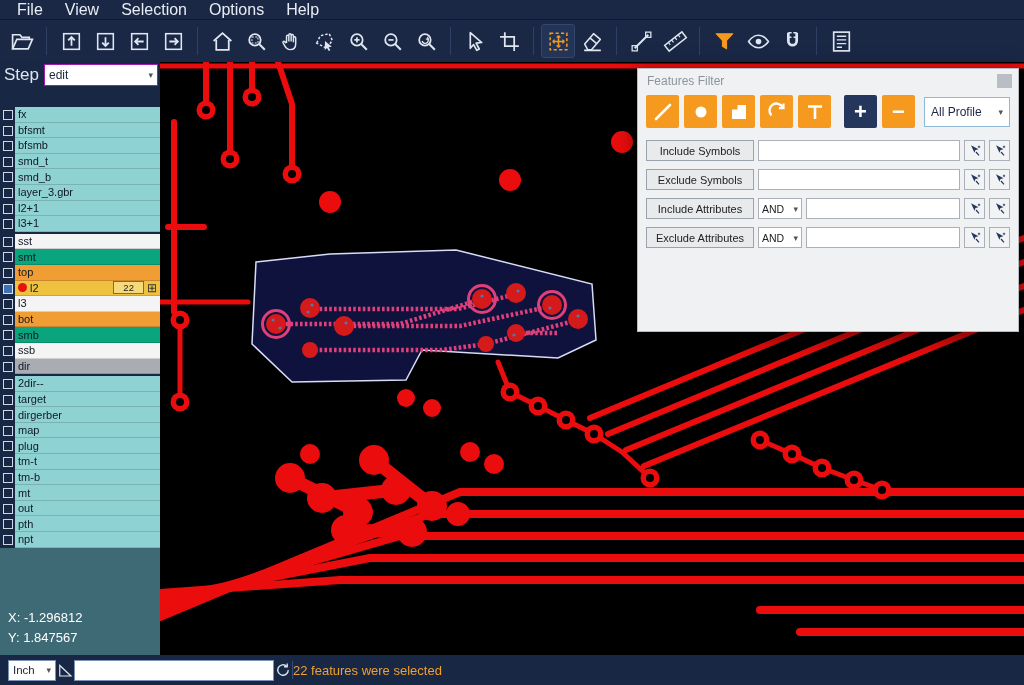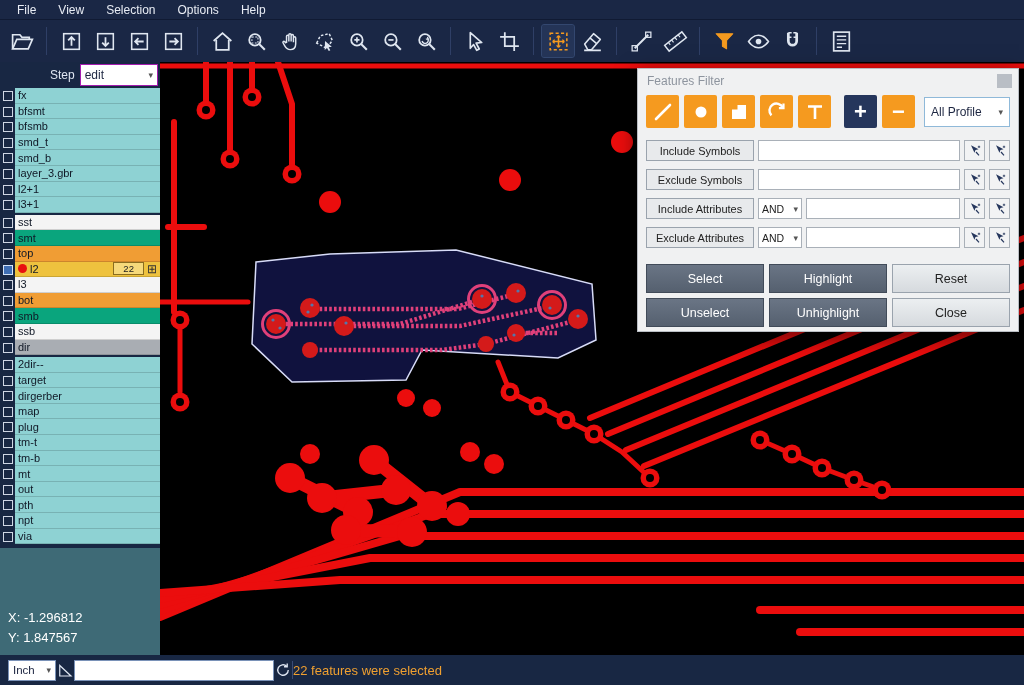--- a/index.html
+++ b/index.html
@@ -4,38 +4,38 @@
 <style>
   html,body{margin:0;padding:0;background:#000;}
   *{user-select:none;}
   #app{position:relative;width:1024px;height:685px;overflow:hidden;background:#000;
        font-family:"Liberation Sans",sans-serif;}
 
   
   #menubar{position:absolute;top:0;left:0;width:1024px;height:20px;background:#1a2745;
            display:flex;align-items:center;padding-left:6px;box-sizing:border-box;
            border-bottom:1px solid #101a33;}
-  .mitem{color:#e8ecf4;font-size:12px;padding:0 11px;height:20px;line-height:20px;cursor:default;}
+  .mitem{color:#e8ecf4;font-size:16px;padding:0 11px;height:20px;line-height:20px;cursor:default;}
 
   
   #toolbar{position:absolute;top:20px;left:0;width:1024px;height:42px;background:#1a2745;
            display:flex;align-items:center;padding:0 5px;box-sizing:border-box;}
   .tool-btn{width:32px;height:32px;display:flex;align-items:center;justify-content:center;
             margin:0 1px;border-radius:2px;}
   .tool-btn.active{background:#243457;outline:1px solid #33476f;}
   .tsep{width:1px;height:28px;background:#2f3f66;margin:0 7px;flex:none;}
 
   
   #leftpanel{position:absolute;top:62px;left:0;width:160px;height:593px;background:#182743;}
   #steprow{display:flex;align-items:center;height:26px;padding:3px 2px;box-sizing:border-box;gap:3px;}
-  .steplabel{color:#dfe6f2;font-size:12px;padding:0 2px;flex:none;margin-left:46px;}
+  .steplabel{color:#dfe6f2;font-size:17px;padding:0 2px;flex:none;}
   .stepselect{flex:1;height:20px;background:#fff;border:1px solid #a21caf;display:flex;
               align-items:center;justify-content:space-between;padding:0 4px;font-size:12px;color:#1c2540;}
   .chev{color:#555;font-size:9px;}
-  #layerlist{margin-top:0;}
+  #layerlist{margin-top:19px;}
   .lrow{display:flex;height:15.6px;align-items:stretch;}
   .lrow.gstart{margin-top:2px;}
   .lcb{width:15px;flex:none;background:#182743;position:relative;}
   .lcb::after{content:"";position:absolute;left:3px;top:3px;width:8px;height:8px;
               border:1px solid #cfd6e4;background:transparent;}
   .lcb.checked::after{background:#3f6fb5;border-color:#d5e3f7;}
   .lname{flex:1;display:flex;align-items:center;font-size:11px;color:#101826;padding:0 3px;
          border-bottom:1px solid rgba(0,0,0,0.15);overflow:hidden;}
   .c-teal{background:#8ed2d3;} .c-white{background:#f4f4f4;} .c-green{background:#0aa57d;}
   .c-orange{background:#f09d34;} .c-gold{background:#eec23e;} .c-gray{background:#a9adb3;}
@@ -695,28 +695,20 @@
           </span>
           <span class="pickbtn">
             <svg viewBox="0 0 24 24" width="16" height="16">
               <path d="M6 3.5l5.2 11.3 1.5-4.4 4.6-1z" fill="#25365c"></path>
               <path d="M13.5 13.5l4.5 5" stroke="#25365c" stroke-width="1.8"></path>
               <path d="M18 4v3.6M16.2 5.8h3.6" stroke="#25365c" stroke-width="1.3"></path>
             </svg>
           </span>
         </div>
       </div>
-    <div id="dlgActions">
-        <div class="abtn dark">Select</div>
-        <div class="abtn dark">Highlight</div>
-        <div class="abtn light">Reset</div>
-        <div class="abtn dark">Unselect</div>
-        <div class="abtn dark">Unhighlight</div>
-        <div class="abtn light">Close</div>
-      </div>
   </div>
 
   <div id="statusbar">
     <div class="unit-select">
       <span>Inch</span>
       <span class="chev">▾</span>
     </div>
     <span class="sb-icon">
       <svg width="18" height="18" viewBox="0 0 24 24">
           <path d="M5 20V6l15 14z" fill="none" stroke="#dfe6f2" stroke-width="1.6"></path>

